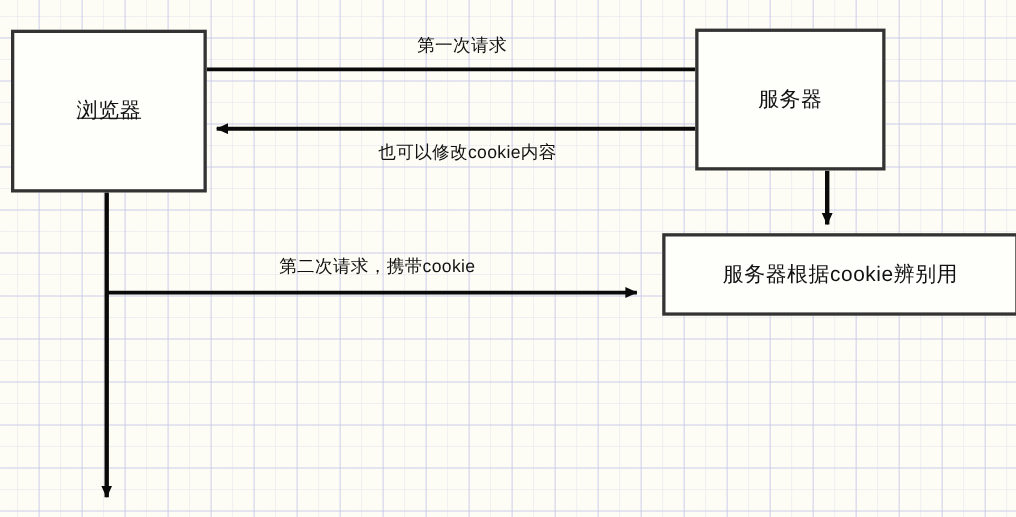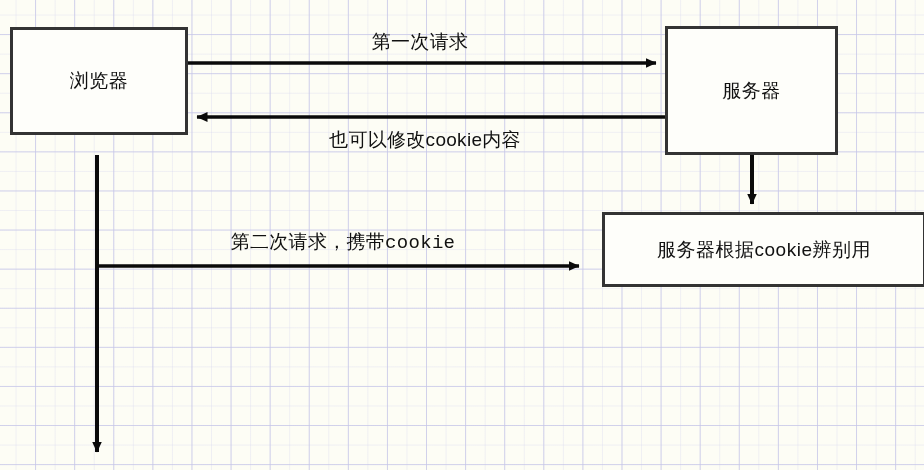--- a/index.html
+++ b/index.html
@@ -49,55 +49,54 @@
     color: #111111;
   }
   .node-label {
     font-size: 19px;
     line-height: 30px;
     color: #111111;
     letter-spacing: 0.5px;
   }
   #node-browser {
     left: 10px; top: 27px;
-    width: 178px; height: 108px;
+    width: 178px; height: 148px; text-decoration: underline;
   }
   #node-server {
-    left: 665px; top: 26px;
+    left: 632px; top: 26px;
     width: 173px; height: 129px;
   }
   #node-cookie-handler {
     left: 602px; top: 212px;
     width: 324px; height: 75px;
     padding: 0 10px;
   }
   #node-cookie-handler .node-label {
     font-size: 19px;
     line-height: 31px;
   }
   .edge-label {
     position: absolute;
-    font-size: 19px;
+    font-size: 16px;
     line-height: 24px;
     color: #111111;
     white-space: nowrap;
     letter-spacing: 0.3px;
   }
   #label-first-request {
     left: 420px; top: 30px;
     transform: translateX(-50%);
   }
   #label-response-cookie {
     left: 425px; top: 128px;
     transform: translateX(-50%);
   }
   #label-second-request {
     left: 343px; top: 231px;
     transform: translateX(-50%);
-    font-family: Liberation Mono, monospace;
   }
 </style>
 </head>
 <body>
 
 <div id="canvas">
 
   <svg id="wires" viewBox="0 0 924 470" width="924" height="470" xmlns="http://www.w3.org/2000/svg">
     <defs>
       <marker id="arrowRight" markerWidth="12" markerHeight="12" refX="10.5" refY="5" orient="auto" markerUnits="userSpaceOnUse">

